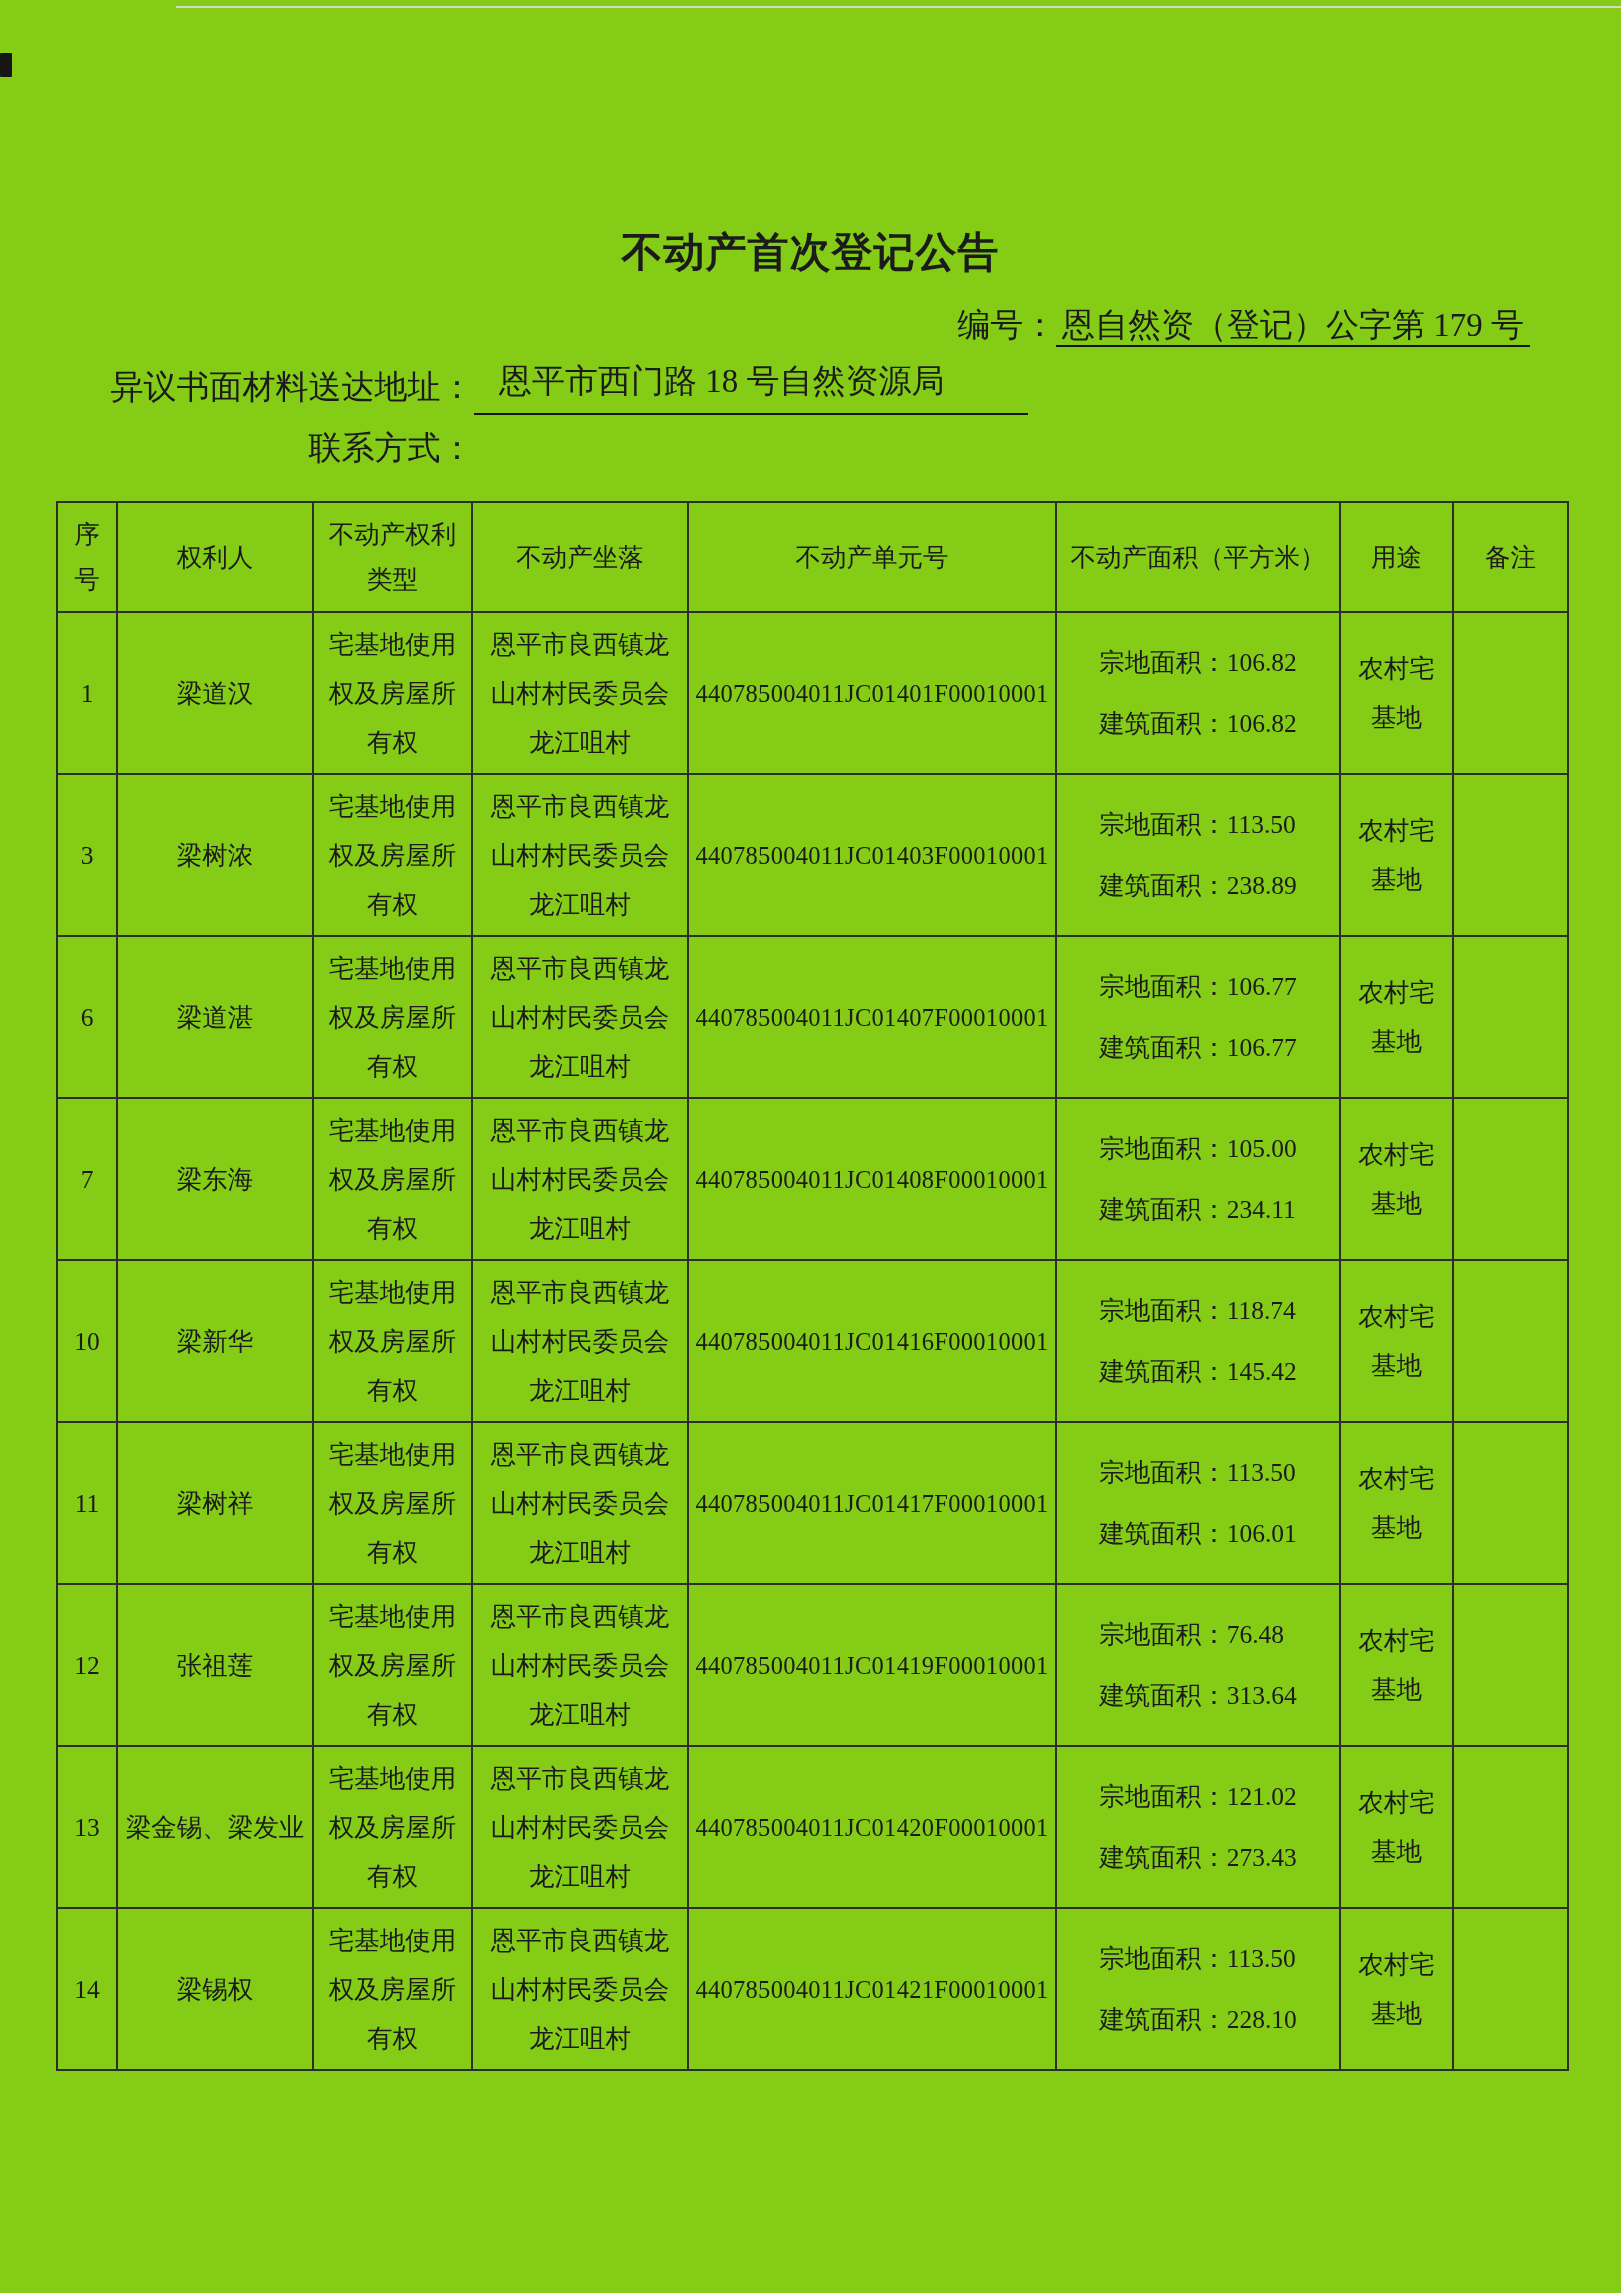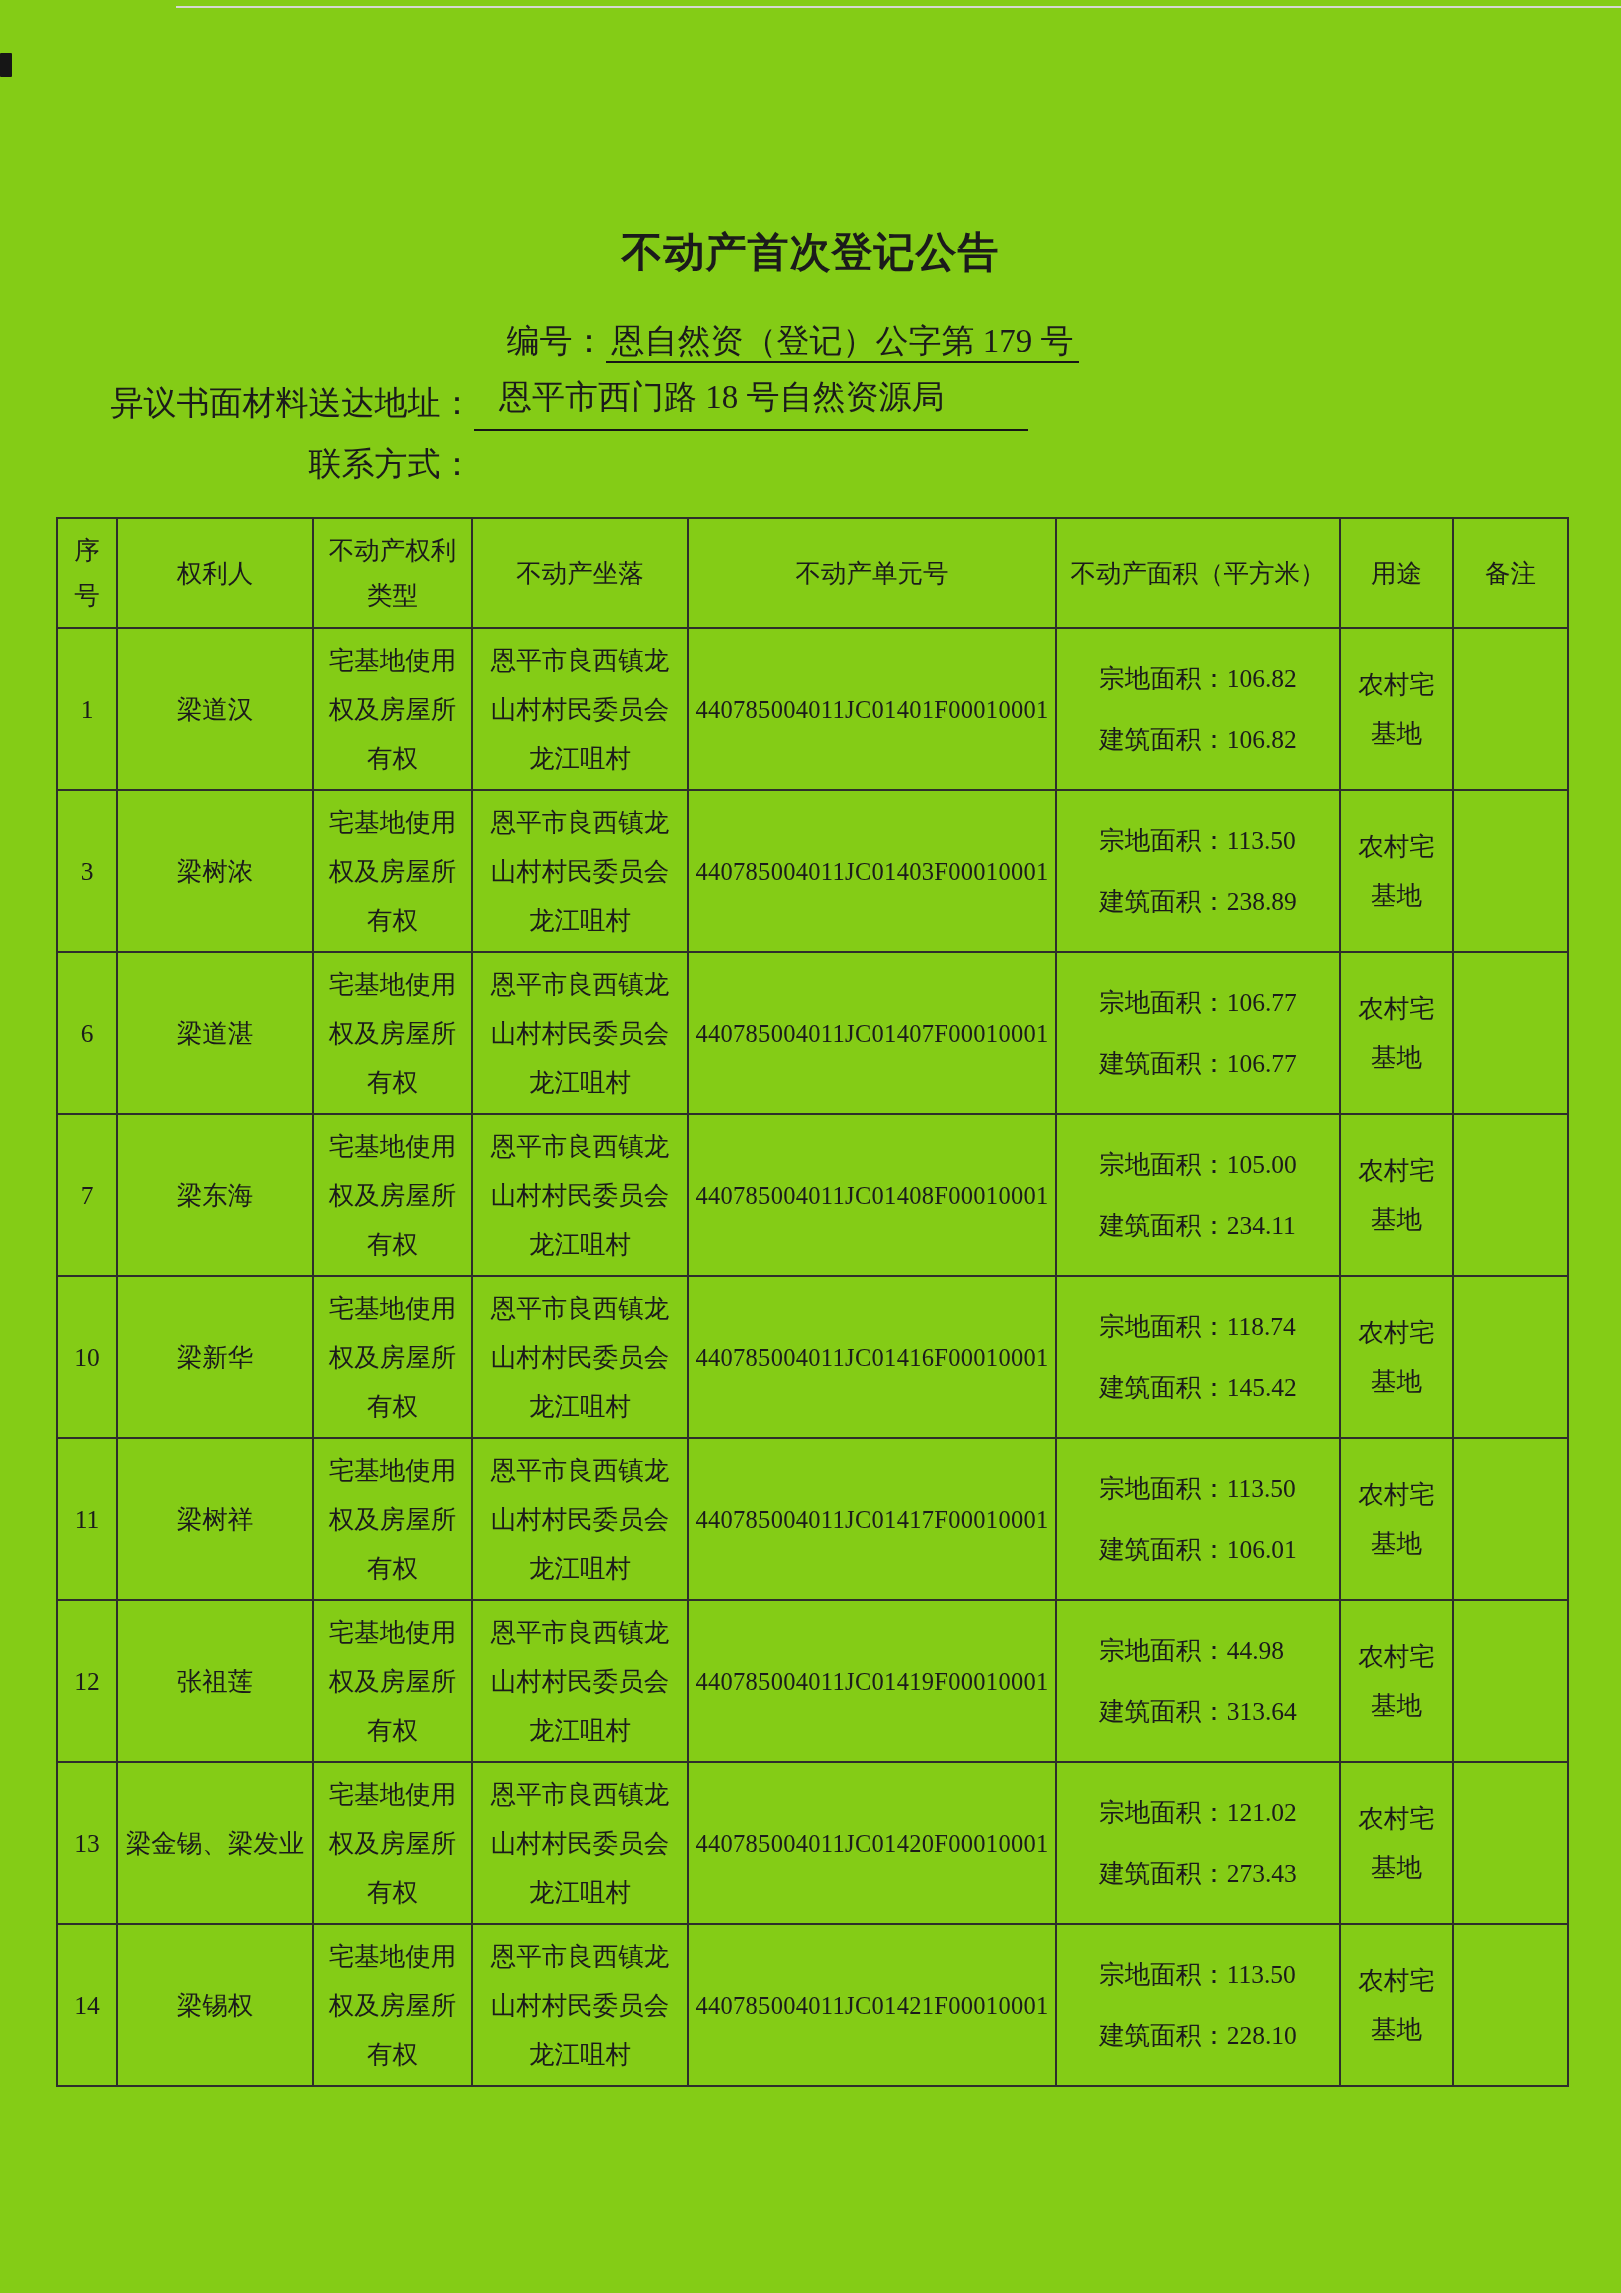--- a/index.html
+++ b/index.html
@@ -13,21 +13,21 @@
     overflow:hidden;
   }
   .artifact-top{position:absolute;top:5.9px;left:176px;right:0;height:2px;background:#d7d7d3;}
   .artifact-left{position:absolute;top:53px;left:0;width:11.8px;height:23.5px;background:#161616;border-radius:1px;}
   .content{position:absolute;left:56px;top:0;width:1509px;padding-top:225px;}
   .title{
     margin:0;text-align:center;
     font-size:41px;font-weight:bold;letter-spacing:1px;
   }
   .doc-no{
-    margin-top:39px;text-align:center;
+    margin-top:23px;text-align:right;
     font-size:33px;padding-right:35px;line-height:45px;
   }
   .uline{border-bottom:2.9px solid #161616;}
   .doc-no .uline{padding:0 5.9px 2px 5.9px;}
   .para{
     margin:11.8px 0 0 0;
     font-size:33px;line-height:52px;
     text-align:justify;text-indent:2em;
     letter-spacing:0.5px;
   }
@@ -185,21 +185,21 @@
           <td class="c-use">农村宅基地</td>
           <td class="c-remark"></td>
         </tr>
         <tr>
           <td class="c-no">12</td>
           <td class="c-owner">张祖莲</td>
           <td class="c-type">宅基地使用权及房屋所有权</td>
           <td class="c-loc">恩平市良西镇龙山村村民委员会龙江咀村</td>
           <td class="c-unit">440785004011JC01419F00010001</td>
           <td class="c-area"><div class="area-block">
-            <div>宗地面积：44.98</div>
+            <div>宗地面积：76.48</div>
             <div>建筑面积：313.64</div>
           </div></td>
           <td class="c-use">农村宅基地</td>
           <td class="c-remark"></td>
         </tr>
         <tr>
           <td class="c-no">13</td>
           <td class="c-owner">梁金锡、梁发业</td>
           <td class="c-type">宅基地使用权及房屋所有权</td>
           <td class="c-loc">恩平市良西镇龙山村村民委员会龙江咀村</td>

